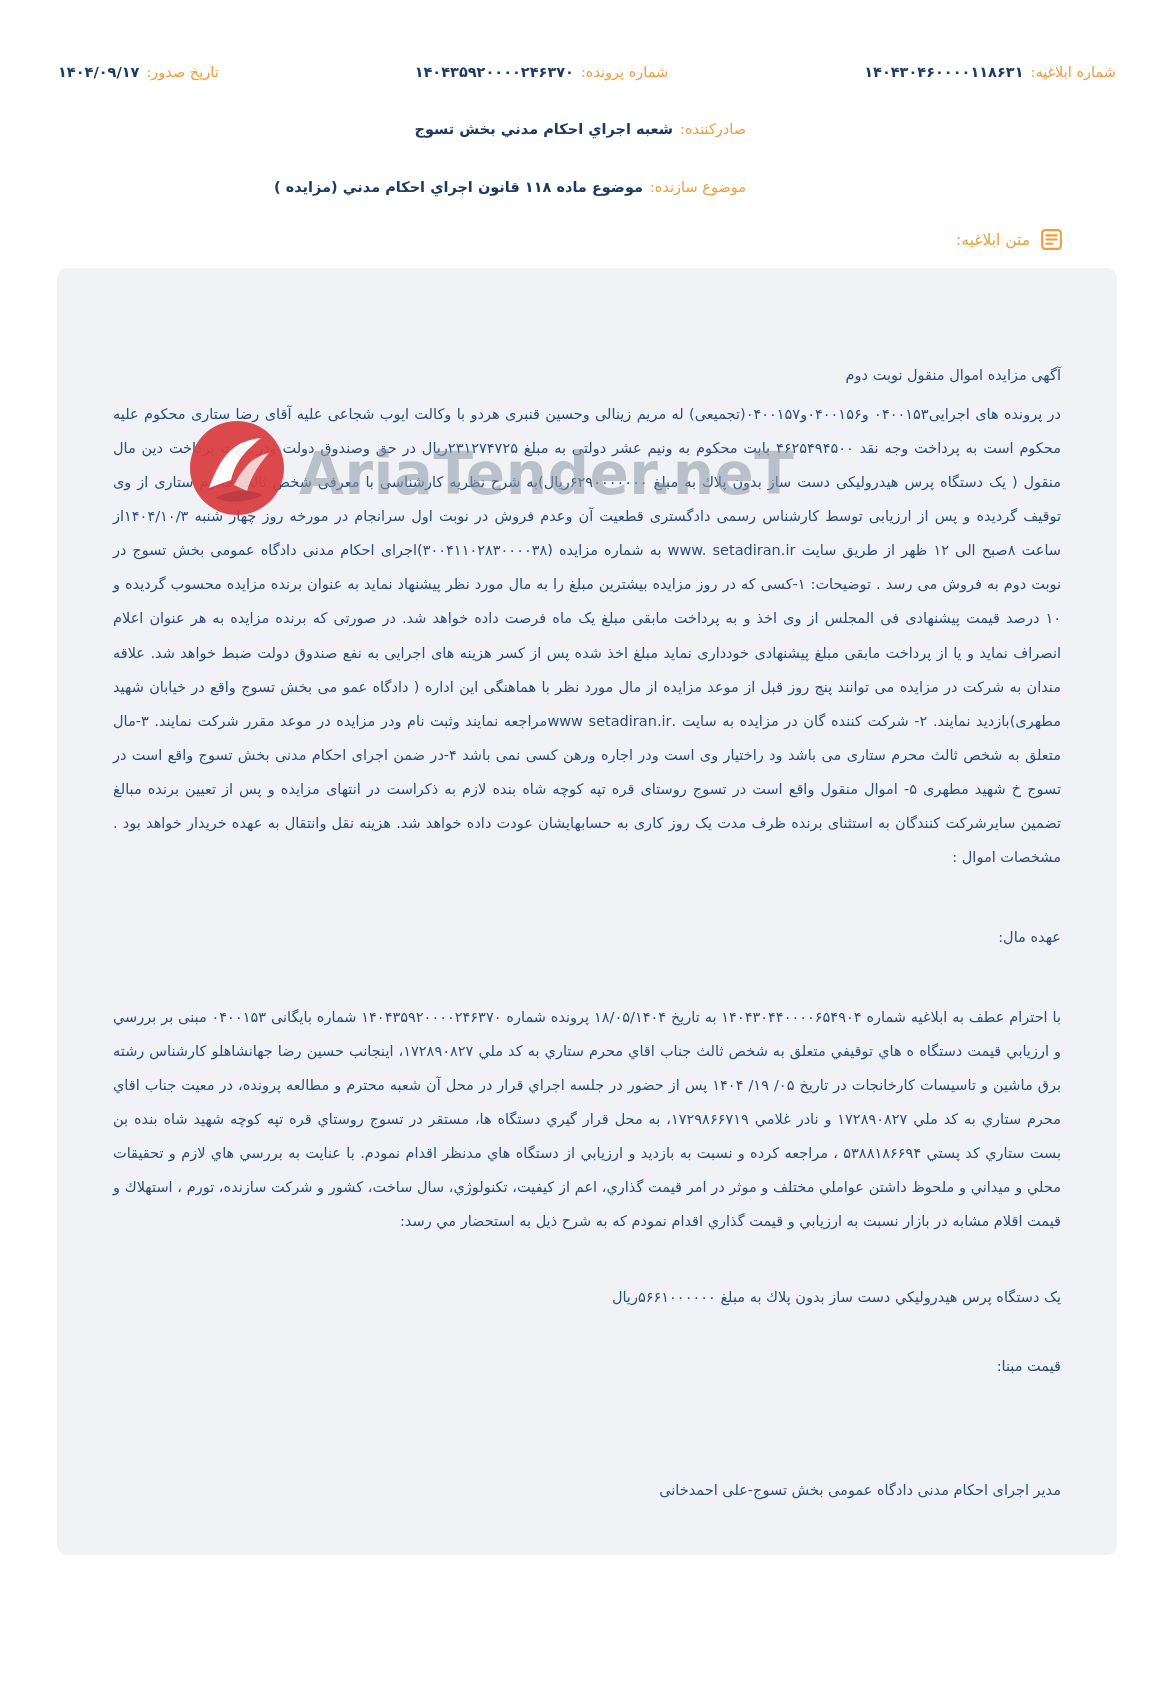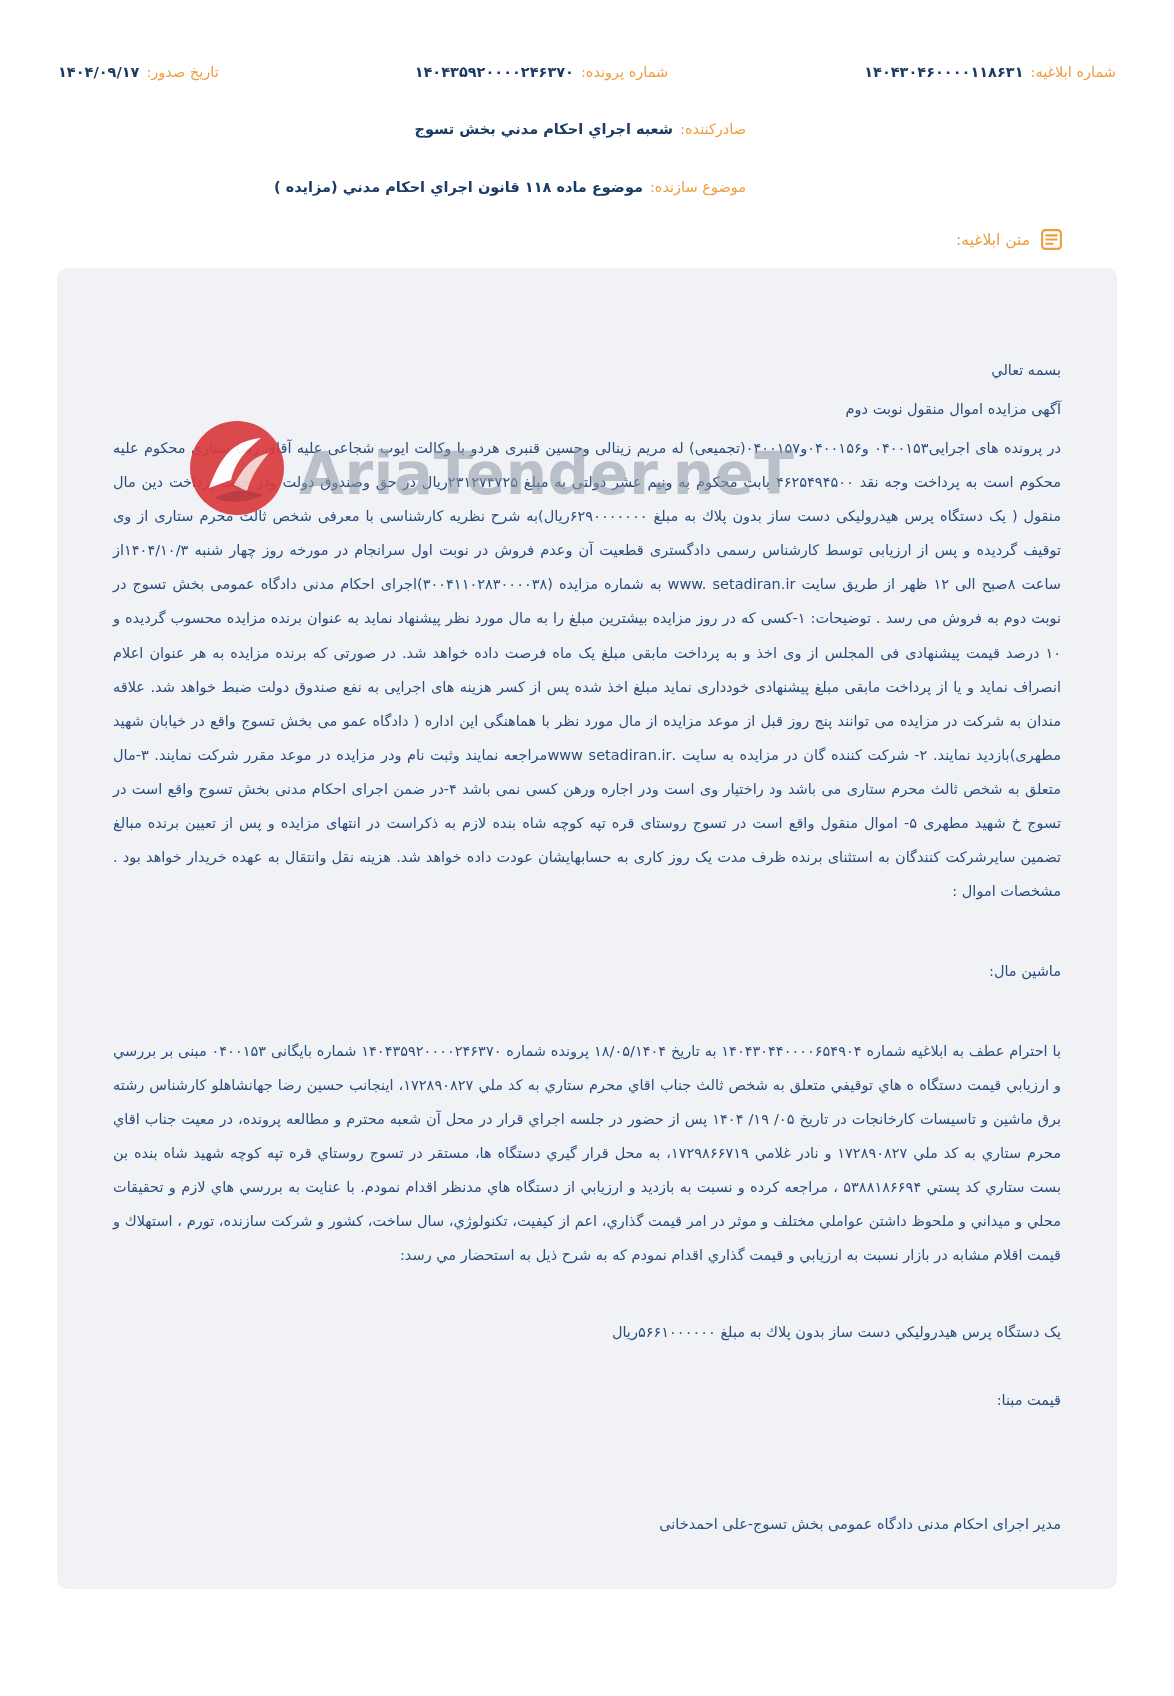--- a/index.html
+++ b/index.html
@@ -90,24 +90,23 @@
       <svg width="25" height="25" viewBox="0 0 24 24" fill="none" stroke="#ED9D3C" stroke-width="2" stroke-linecap="round" stroke-linejoin="round">
         <rect x="3" y="3" width="18" height="18" rx="3"></rect>
         <path d="M7 8h10M7 12h10M7 16h6"></path>
       </svg>
     </span>
     <span>متن ابلاغیه:</span>
   </div>
 </header>
 
 <main class="notice-box">
-  <div class="line">بسمه تعالي</div>
   <div class="line title-line">آگهی مزایده اموال منقول نوبت دوم</div>
   <p class="para1">در پرونده های اجرایی۰۴۰۰۱۵۳ و۰۴۰۰۱۵۶و۰۴۰۰۱۵۷(تجمیعی) له مریم زینالی وحسین قنبری هردو با وکالت ایوب شجاعی علیه آقای رضا ستاری محکوم علیه محکوم است به پرداخت وجه نقد ۴۶۲۵۴۹۴۵۰۰ بابت محکوم به ونیم عشر دولتی به مبلغ ۲۳۱۲۷۴۷۲۵ریال در حق وصندوق دولت ودر جهت پرداخت دین مال منقول ( یک دستگاه پرس هیدرولیکی دست ساز بدون پلاك به مبلغ ۶۲۹۰۰۰۰۰۰۰ریال)به شرح نظریه کارشناسی با معرفی شخص ثالث محرم ستاری از وی توقیف گردیده و پس از ارزیابی توسط کارشناس رسمی دادگستری قطعیت آن وعدم فروش در نوبت اول سرانجام در مورخه روز چهار شنبه ۱۴۰۴/۱۰/۳از ساعت ۸صبح الی ۱۲ ظهر از طریق سایت www. setadiran.ir به شماره مزایده (۳۰۰۴۱۱۰۲۸۳۰۰۰۰۳۸)اجرای احکام مدنی دادگاه عمومی بخش تسوج در نوبت دوم به فروش می رسد . توضیحات: ۱-کسی که در روز مزایده بیشترین مبلغ را به مال مورد نظر پیشنهاد نماید به عنوان برنده مزایده محسوب گردیده و ۱۰ درصد قیمت پیشنهادی فی المجلس از وی اخذ و به پرداخت مابقی مبلغ یک ماه فرصت داده خواهد شد. در صورتی که برنده مزایده به هر عنوان اعلام انصراف نماید و یا از پرداخت مابقی مبلغ پیشنهادی خودداری نماید مبلغ اخذ شده پس از کسر هزینه های اجرایی به نفع صندوق دولت ضبط خواهد شد. علاقه مندان به شرکت در مزایده می توانند پنج روز قبل از موعد مزایده از مال مورد نظر با هماهنگی این اداره ( دادگاه عمو می بخش تسوج واقع در خیابان شهید مطهری)بازدید نمایند. ۲- شرکت کننده گان در مزایده به سایت .www setadiran.irمراجعه نمایند وثبت نام ودر مزایده در موعد مقرر شرکت نمایند. ۳-مال متعلق به شخص ثالث محرم ستاری می باشد ود راختیار وی است ودر اجاره ورهن کسی نمی باشد ۴-در ضمن اجرای احکام مدنی بخش تسوج واقع است در تسوج خ شهید مطهری ۵- اموال منقول واقع است در تسوج روستای قره تپه کوچه شاه بنده لازم به ذکراست در انتهای مزایده و پس از تعیین برنده مبالغ تضمین سایرشرکت کنندگان به استثنای برنده ظرف مدت یک روز کاری به حسابهایشان عودت داده خواهد شد. هزینه نقل وانتقال به عهده خریدار خواهد بود . مشخصات اموال :</p>
-  <div class="line prop-heading">ماشین مال:</div>
+  <div class="line prop-heading">عهده مال:</div>
   <p class="para2">با احترام عطف به ابلاغیه شماره ۱۴۰۴۳۰۴۴۰۰۰۰۶۵۴۹۰۴ به تاریخ ۱۸/۰۵/۱۴۰۴ پرونده شماره ۱۴۰۴۳۵۹۲۰۰۰۰۲۴۶۳۷۰ شماره بایگانی ۰۴۰۰۱۵۳ مبنی بر بررسي و ارزیابي قیمت دستگاه ه هاي توقیفي متعلق به شخص ثالث جناب اقاي محرم ستاري به کد ملي ۱۷۲۸۹۰۸۲۷، اینجانب حسین رضا جهانشاهلو کارشناس رشته برق ماشین و تاسیسات کارخانجات در تاریخ ۰۵/ ۱۹/ ۱۴۰۴ پس از حضور در جلسه اجراي قرار در محل آن شعبه محترم و مطالعه پرونده، در معیت جناب اقاي محرم ستاري به کد ملي ۱۷۲۸۹۰۸۲۷ و نادر غلامي ۱۷۲۹۸۶۶۷۱۹، به محل قرار گیري دستگاه ها، مستقر در تسوج روستاي قره تپه کوچه شهید شاه بنده بن بست ستاري کد پستي ۵۳۸۸۱۸۶۶۹۴ ، مراجعه کرده و نسبت به بازدید و ارزیابي از دستگاه هاي مدنظر اقدام نمودم. با عنایت به بررسي هاي لازم و تحقیقات محلي و میداني و ملحوظ داشتن عواملي مختلف و موثر در امر قیمت گذاري، اعم از کیفیت، تکنولوژي، سال ساخت، کشور و شرکت سازنده، تورم ، استهلاك و قیمت اقلام مشابه در بازار نسبت به ارزیابي و قیمت گذاري اقدام نمودم که به شرح ذیل به استحضار مي رسد:</p>
   <div class="line item-line">یک دستگاه پرس هیدرولیکي دست ساز بدون پلاك به مبلغ ۵۶۶۱۰۰۰۰۰۰ریال</div>
   <div class="line base-price">قیمت مبنا:</div>
   <div class="line signature">مدیر اجرای احکام مدنی دادگاه عمومی بخش تسوج-علی احمدخانی</div>
 
   <div class="watermark">
     <span class="wm-logo">
       <svg width="100" height="100" viewBox="0 0 100 100">
         <circle cx="50" cy="50" r="47" fill="#DA3B3F"></circle>
         <path d="M22 70 C36 32, 50 23, 74 20 C56 35, 48 45, 44 62 Z" fill="#ffffff"></path>

